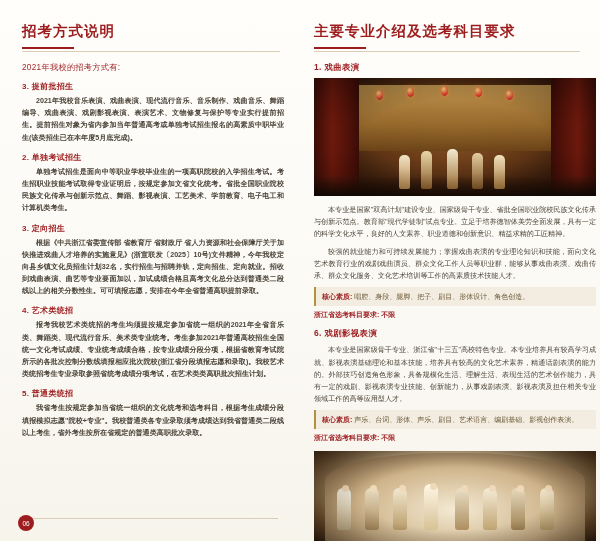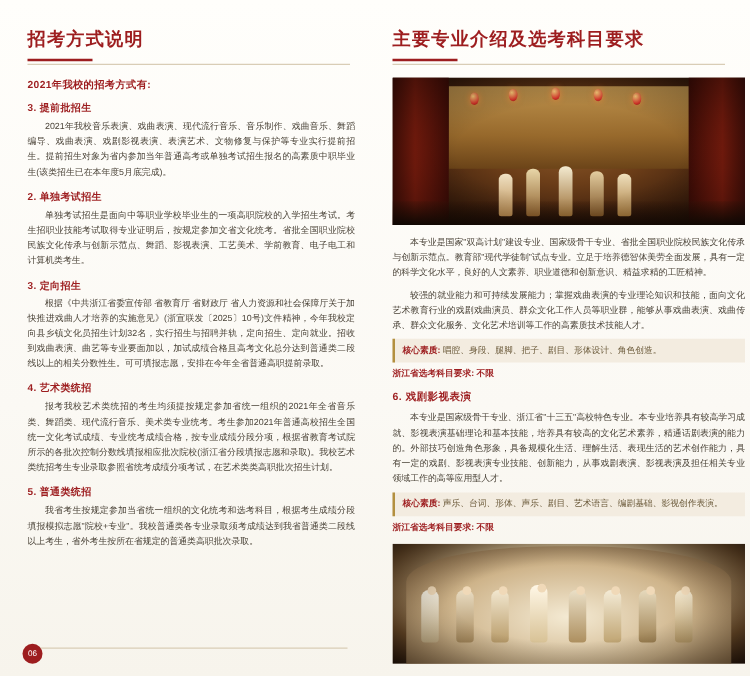--- a/index.html
+++ b/index.html
@@ -51,38 +51,39 @@
     height:1px;
     background:#d9cdb6;
     width:258px;
     margin-bottom:10px;
   }
   .title-rule-thin.r { width:266px; }
 
   .lead {
     color:#9d1d1f;
     font-size:8.2px;
-    font-weight:bold;
+    font-weight:normal;
     margin:4px 0 6px 0;
     letter-spacing:.3px;
   }
   .sub {
     color:#9d1d1f;
     font-size:8px;
     font-weight:bold;
     margin:8px 0 3px 0;
     letter-spacing:.3px;
   }
   .para {
     color:#4a4338;
     font-size:7.1px;
     line-height:1.72;
     text-align:justify;
     margin:0 0 5px 0;
     text-indent:14px;
+    font-weight:bold;
   }
 
   
   .rsub {
     color:#9d1d1f;
     font-size:8.4px;
     font-weight:bold;
     margin:0 0 5px 0;
     letter-spacing:.4px;
   }
@@ -231,20 +232,21 @@
       <div class="sub">5. 普通类统招</div>
       <p class="para">我省考生按规定参加当省统一组织的文化统考和选考科目，根据考生成绩分段填报模拟志愿"院校+专业"。我校普通类各专业录取须考成绩达到我省普通类二段线以上考生，省外考生按所在省规定的普通类高职批次录取。</p>
     </div>
   </div>
 
   <div class="col col-right">
     <div class="sec-title">主要专业介绍及选考科目要求</div>
     <div class="title-rule"></div>
     <div class="title-rule-thin r"></div>
 
+    <div class="rsub">1. 戏曲表演</div>
 
     <div class="photo photo-1">
       <div class="stage1">
         <div class="backdrop"></div>
         <div class="curtain-l"></div>
         <div class="curtain-r"></div>
         <div class="lantern" style="left:22%;top:10%"></div>
         <div class="lantern" style="left:33%;top:8%"></div>
         <div class="lantern" style="left:45%;top:7%"></div>
         <div class="lantern" style="left:57%;top:8%"></div>

